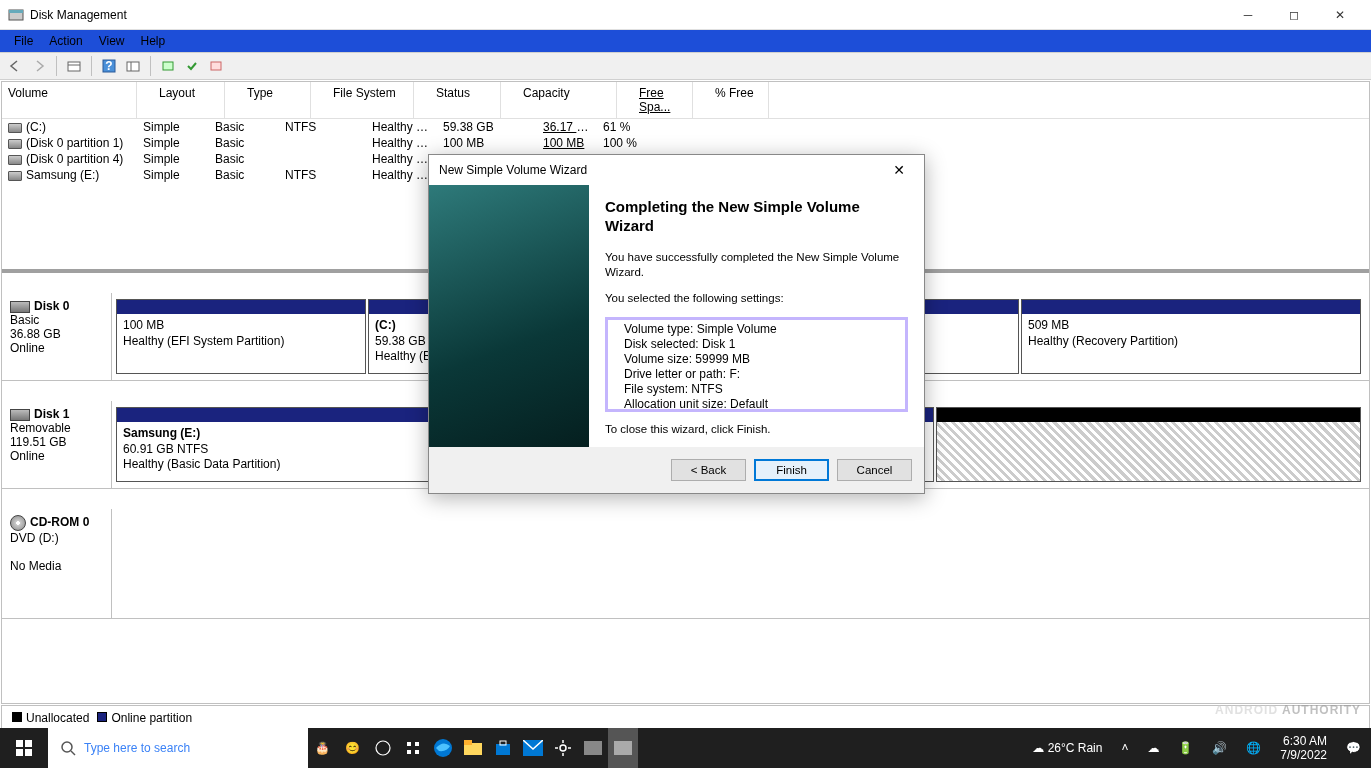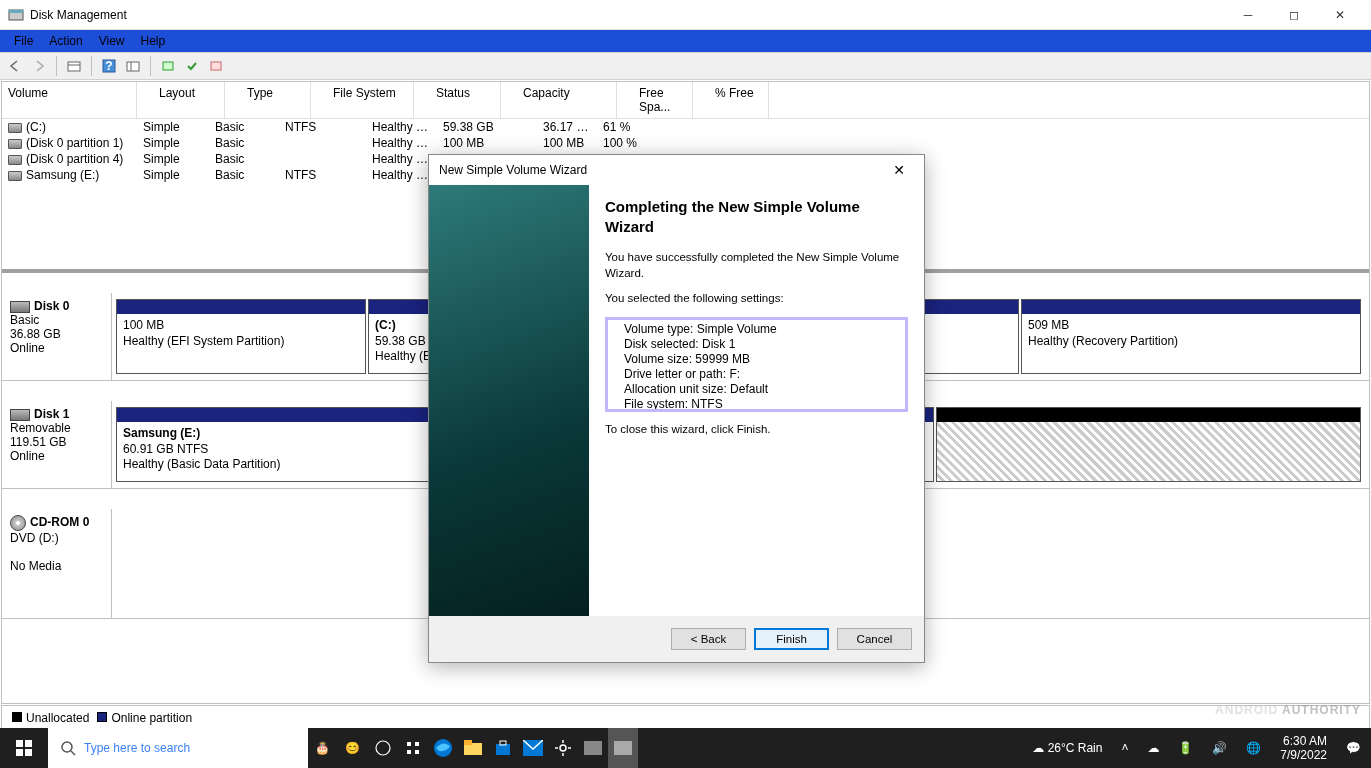--- a/index.html
+++ b/index.html
@@ -12,42 +12,42 @@
 .menubar span { padding:2px 8px; }
 .toolbar { height:28px; background:#f0f0f0; border-top:1px solid #d0d0d0; border-bottom:1px solid #d0d0d0; display:flex; align-items:center; padding:0 4px; gap:2px; }
 .toolbar .sep { width:1px; height:20px; background:#c0c0c0; margin:0 4px; }
 .toolbar .tbtn { width:22px; height:22px; display:flex; align-items:center; justify-content:center; border:1px solid transparent; }
 .content { height:calc(100% - 30px - 22px - 28px - 25px - 40px); display:flex; flex-direction:column; border:1px solid #c0c0c0; margin:1px; }
 .grid-head { display:flex; background:#fff; border-bottom:1px solid #e0e0e0;gap:16px; }
 .grid-head .col { padding:4px 6px; border-right:1px solid #e0e0e0; background:#fff; font-weight:normal; }
 .grid-body { }
 .grid-row { display:flex; }
 .grid-row .col { padding:1px 6px; white-space:nowrap; overflow:hidden; text-overflow:ellipsis; }
-.col.c0{width:135px;} .col.c1{width:72px;} .col.c2{width:70px;} .col.c3{width:87px;} .col.c4{width:71px;} .col.c5{width:100px;} .col.c6{width:60px;} .col.c7{width:60px;}
+.col.c0{width:135px;} .col.c1{width:72px;} .col.c2{width:70px;} .col.c3{width:87px;} .col.c4{width:71px;} .col.c5{width:100px;} .col.c6{width:60px;text-decoration:underline;} .col.c7{width:60px;}
 .drive-icon { display:inline-block; width:14px; height:10px; background:linear-gradient(#ccc,#888); border:1px solid #555; margin-right:4px; vertical-align:middle; border-radius:1px; }
 .disk-pane { flex:1; overflow:auto; border-top:4px solid #a0a0a0; }
 .disk-row { display:flex; border-bottom:1px solid #c0c0c0; min-height:88px; background:#fff;margin-top:20px; }
 .disk-label { width:110px; padding:6px 8px; border-right:1px solid #c0c0c0; }
 .disk-label b { display:block; }
 .disk-icon { display:inline-block; width:20px; height:12px; background:linear-gradient(#bbb,#777); border:1px solid #444; margin-right:4px; vertical-align:middle; }
 .disk-icon.cd { border-radius:50%; width:16px; height:16px; background:radial-gradient(circle,#fff 20%,#ccc 21%,#aaa 60%,#888); }
 .part-area { flex:1; padding:6px 8px 6px 4px; display:flex; gap:2px; }
 .partition { border:1px solid #555; display:flex; flex-direction:column; }
 .partition .bar { height:14px; background:#1a237e; }
 .partition .bar.unalloc { background:#000; }
 .partition .body { flex:1; padding:4px 6px; background:#fff; font-size:12px; line-height:1.3; }
 .partition .body.hatched { background:repeating-linear-gradient(45deg,#fff,#fff 3px,#ccc 3px,#ccc 6px); }
 .legend { height:25px; border:1px solid #c0c0c0; margin:1px; display:flex; align-items:center; padding:0 10px; gap:8px; font-size:12px; }
 .legend .sw { width:10px; height:10px; border:1px solid #000; display:inline-block; margin-right:4px; }
 .taskbar { position:absolute; bottom:0; left:0; right:0; height:40px; background:#1f1f1f; display:flex; align-items:center; color:#fff; }
 .taskbar .start { width:48px; height:40px; display:flex; align-items:center; justify-content:center; }
 .taskbar .search { display:flex; align-items:center; background:#fff; color:#3b82f6; height:40px; width:260px; padding:0 12px; gap:8px; }
 .taskbar .ticon { width:30px; height:40px; display:flex; align-items:center; justify-content:center; }
 .taskbar .tray { margin-left:auto; display:flex; align-items:center; gap:19px; padding:0 10px; font-size:12px; }
-.modal { position:absolute; left:428px; top:154px; width:497px; height:509px; background:#fff; border:1px solid #888; box-shadow:0 4px 20px rgba(0,0,0,0.3); display:flex; flex-direction:column; }
+.modal { position:absolute; left:428px; top:154px; width:497px; height:340px; background:#fff; border:1px solid #888; box-shadow:0 4px 20px rgba(0,0,0,0.3); display:flex; flex-direction:column; }
 .modal-title { height:30px; display:flex; align-items:center; padding:0 10px; font-size:12px; }
 .modal-title .close { margin-left:auto; width:30px; text-align:center; font-size:14px; }
 .modal-body { flex:1; display:flex; }
 .modal-side { width:160px; background:linear-gradient(160deg,#2e7a7a 0%,#0a3838 60%,#051f1f 100%); }
 .modal-main { flex:1; padding:12px 16px 0 16px; }
 .modal-main h2 { font-size:15px; font-weight:bold; margin-bottom:14px; line-height:1.3; }
 .modal-main p { font-size:11.5px; margin-bottom:10px; line-height:1.35; }
 .settings-box { border:3px solid #c4b5fd; height:95px; overflow-y:scroll; padding:2px 16px; font-size:11px; line-height:1.25; }
 .modal-foot { height:46px; border-top:0; display:flex; align-items:center; justify-content:flex-end; gap:8px; padding:0 12px; background:#f0f0f0; }
 .modal-foot button { width:75px; height:22px; background:#e1e1e1; border:1px solid #adadad; font-size:11.5px; }
@@ -343,22 +343,22 @@
     <div class="modal-side"></div>
     <div class="modal-main">
       <h2>Completing the New Simple Volume Wizard</h2>
       <p>You have successfully completed the New Simple Volume Wizard.</p>
       <p>You selected the following settings:</p>
       <div class="settings-box">
         <div>Volume type: Simple Volume</div>
           <div>Disk selected: Disk 1</div>
           <div>Volume size: 59999 MB</div>
           <div>Drive letter or path: F:</div>
+          <div>File system: NTFS</div>
           <div>Allocation unit size: Default</div>
-          <div>File system: NTFS</div>
           <div>Volume label: New Volume</div>
       </div>
       <p style="margin-top:10px;">To close this wizard, click Finish.</p>
     </div>
   </div>
   <div class="modal-foot">
     <button>&lt; Back</button>
     <button class="primary">Finish</button>
     <button>Cancel</button>
   </div>

